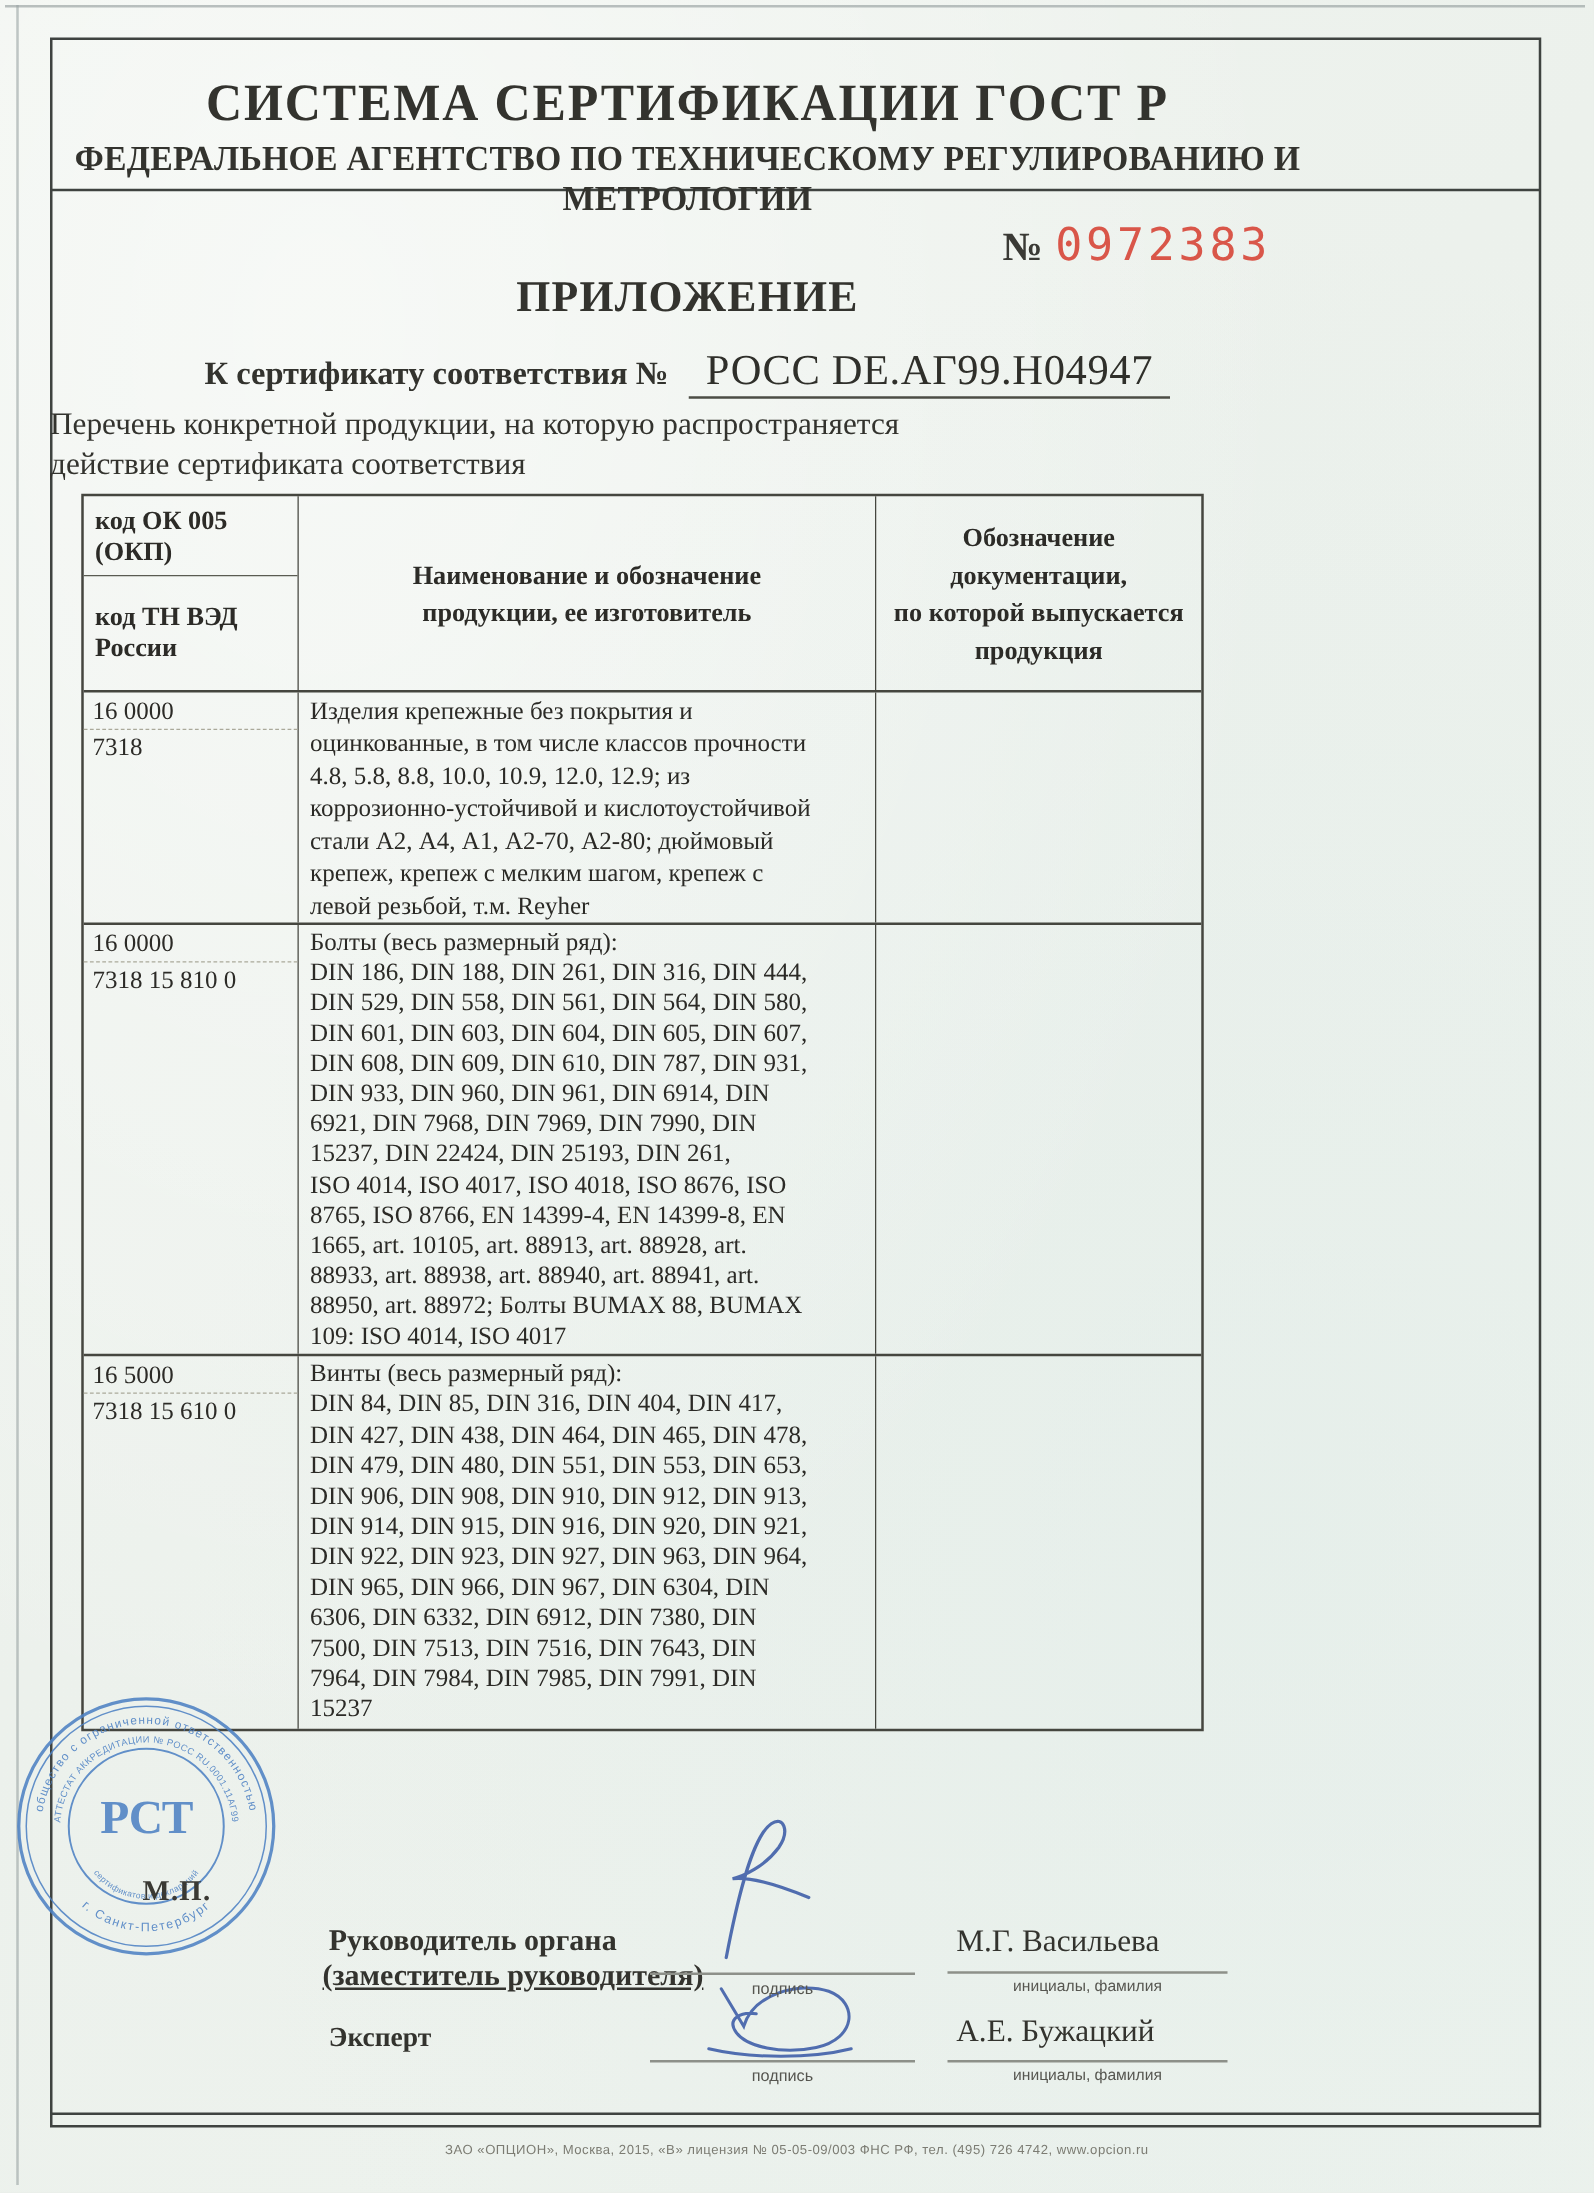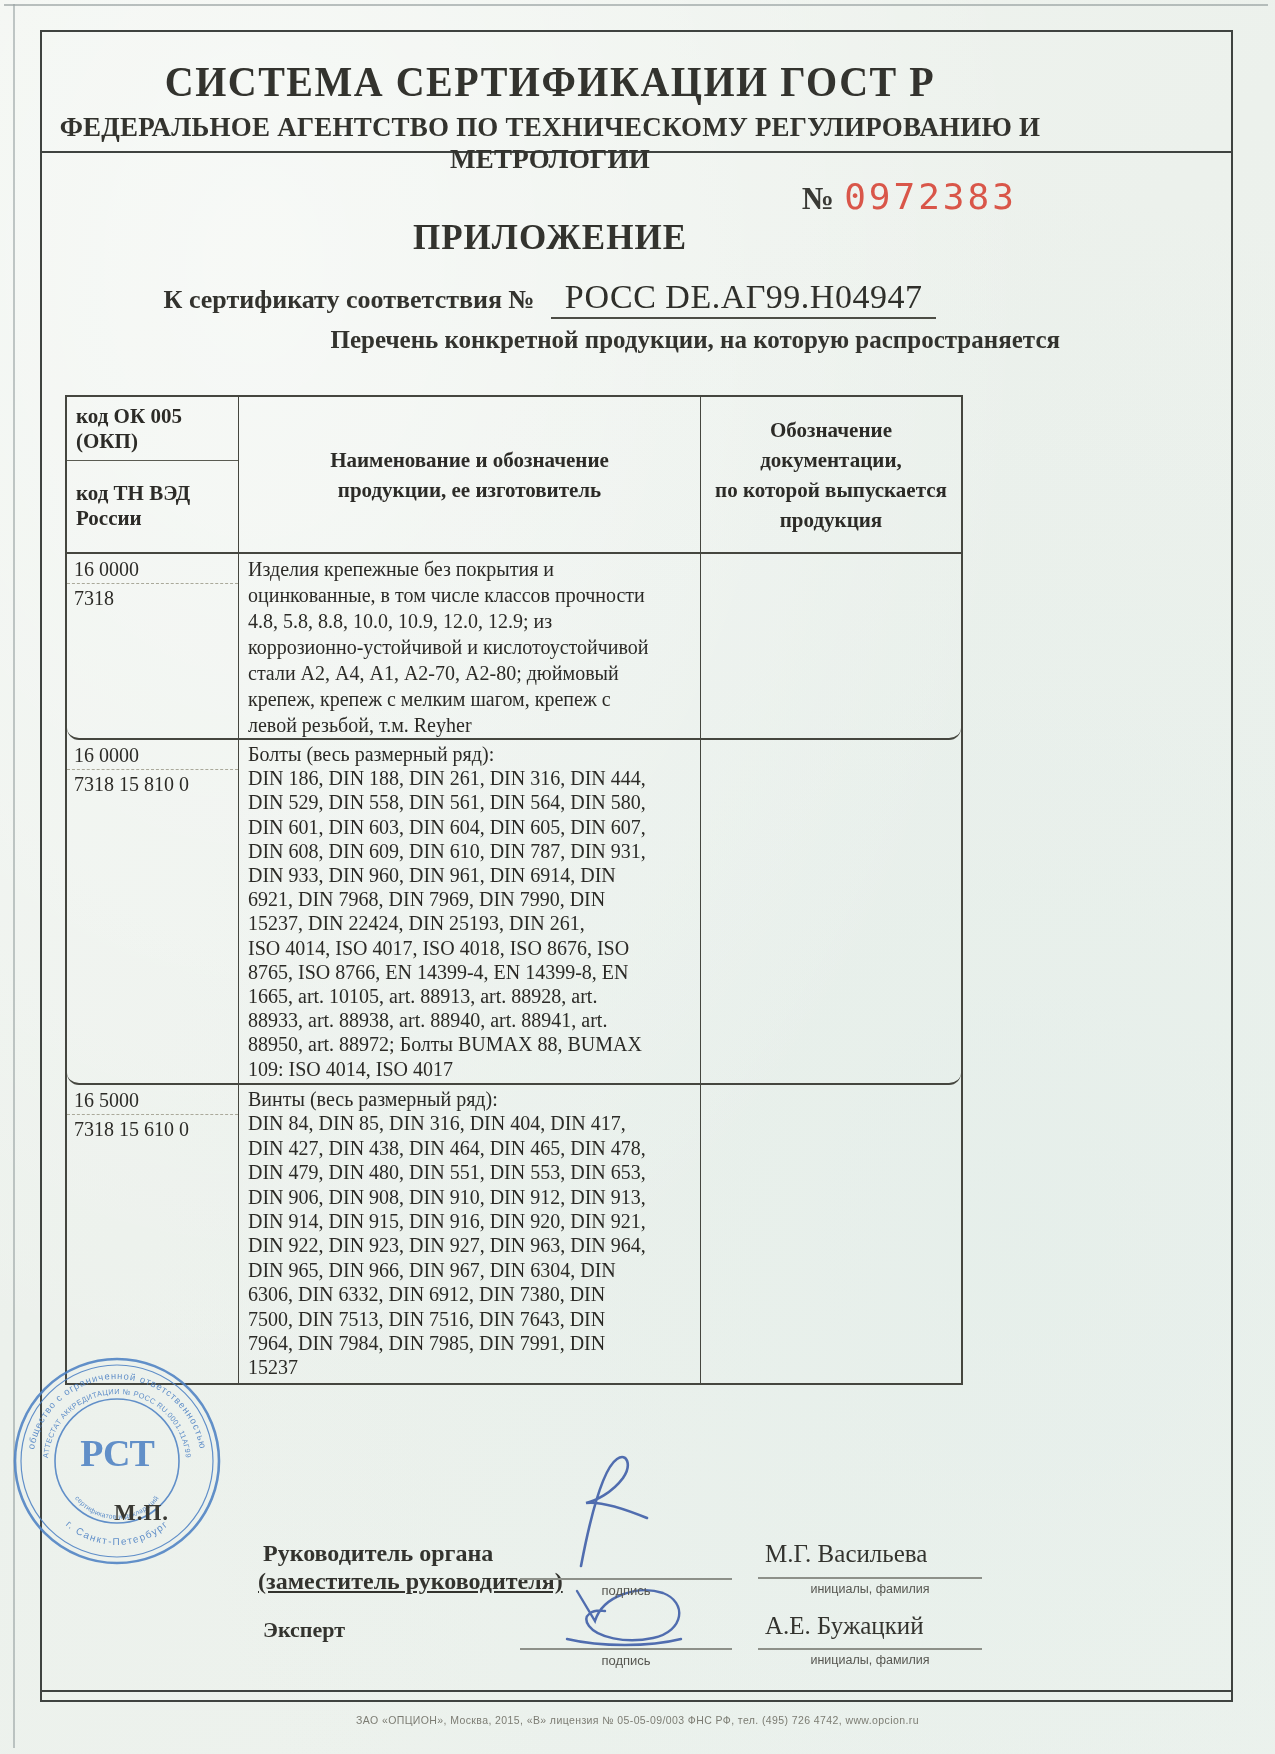--- a/index.html
+++ b/index.html
@@ -54,21 +54,21 @@
   }
   .cert-line{
     position:absolute;left:0;top:248px;width:100%;
     display:flex;justify-content:center;align-items:baseline;gap:16px;
   }
   .cert-label{font-size:26px;font-weight:bold;color:#33332e;}
   .cert-number{
     font-size:34px;color:#2f2f2a;padding:0 14px 1px 14px;
     border-bottom:2px solid #4c4d45;letter-spacing:.5px;
   }
-  .scope{position:absolute;left:0;width:100%;text-align:right;font-size:25px;font-weight:bold;color:#33332e;}
+  .scope{position:absolute;left:0;width:100%;text-align:left;font-size:25px;font-weight:normal;color:#33332e;}
   .scope.l1{top:296px;}
   .scope.l2{top:328px;}
 
   
   .table{
     position:absolute;left:25px;top:365px;width:898px;
     border:2px solid #45463f;box-sizing:border-box;
   }
   .thead{display:flex;height:155px;border-bottom:2px solid #45463f;}
   .col-code{width:172px;border-right:1.5px solid #45463f;box-sizing:border-box;flex:none;}
@@ -80,21 +80,21 @@
   }
   .th-code-bottom{
     height:89px;display:flex;align-items:center;
     padding-left:9px;font-weight:bold;font-size:21px;box-sizing:border-box;
   }
   .th-center{
     height:100%;display:flex;align-items:center;justify-content:center;
     text-align:center;white-space:pre-line;
     font-weight:bold;font-size:21px;line-height:30px;
   }
-  .trow{display:flex;border-bottom:2px solid #45463f;box-sizing:border-box;border-radius:12px;}
+  .trow{display:flex;border-bottom:2px solid #45463f;box-sizing:border-box;}
   .trow:last-child{border-bottom:none;}
   .trow.r1{height:186px;}
   .trow.r2{height:345px;}
   .trow.r3{height:298px;}
   .td-code{padding:3px 6px 0 7px;font-size:20px;line-height:24px;box-sizing:border-box;}
   .code-dash{border-top:1.5px dashed #aaa99a;margin:2px -6px 2px -7px;}
   .td-prod{
     padding:2px 4px 0 9px;font-size:20px;white-space:pre-line;
     box-sizing:border-box;overflow:hidden;color:#2b2a26;
   }
@@ -155,20 +155,21 @@
     </div>
 
     <div class="appendix">ПРИЛОЖЕНИЕ</div>
 
     <div class="cert-line">
       <span class="cert-label">К сертификату соответствия №</span>
       <span class="cert-number">РОСС DE.АГ99.H04947</span>
     </div>
 
     <div class="scope l1">Перечень конкретной продукции,  на которую распространяется</div>
+    <div class="scope l2">действие сертификата соответствия</div>
 
     <div class="table">
 
       <div class="thead">
         <div class="col-code">
           <div class="th-code-top">код ОК 005 (ОКП)</div>
           <div class="th-code-bottom">код ТН ВЭД России</div>
         </div>
         <div class="col-prod">
           <div class="th-center">Наименование и обозначение

